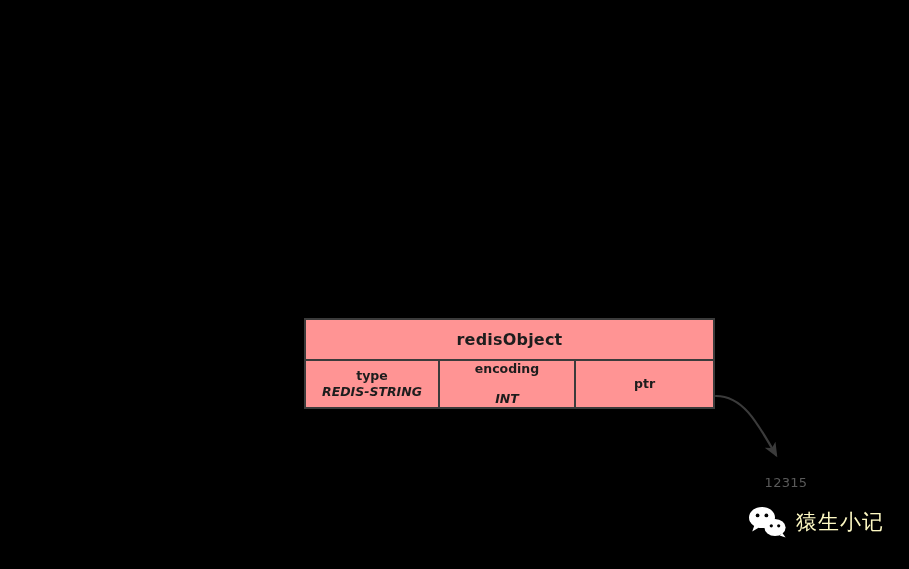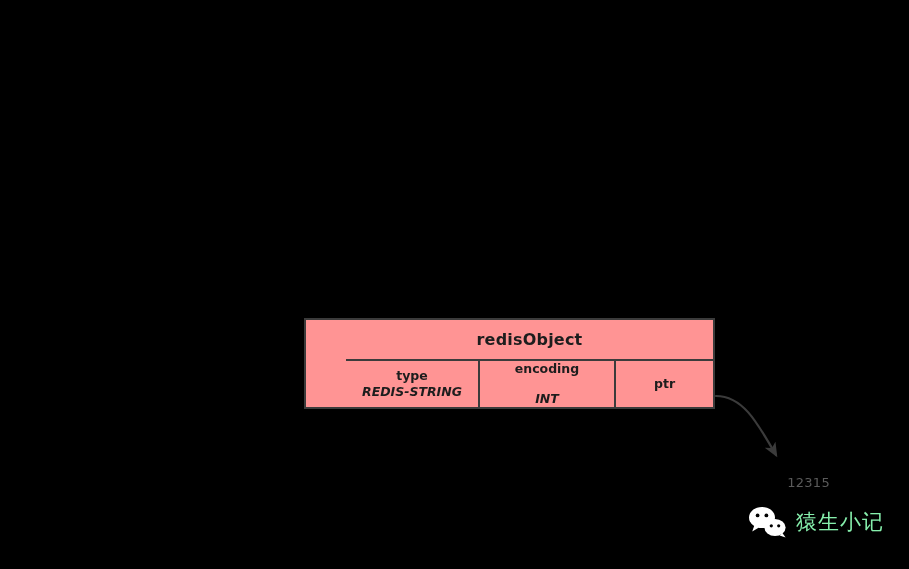--- a/index.html
+++ b/index.html
@@ -27,21 +27,20 @@
     position: absolute;
     left: 304px;
     top: 318px;
     width: 411px;
     height: 91px;
     box-sizing: border-box;
     border: 2px solid #3b3b3b;
     background: #ff9494;
     display: flex;
     flex-direction: column;
-    padding-left: 40px;
   }
 
   .struct-header {
     height: 46px;
     box-sizing: border-box;
     border-bottom: 2px solid #3b3b3b;
     display: flex;
     align-items: center;
     justify-content: center;
     color: #1d1d1d;
@@ -77,21 +76,21 @@
 
   .field-label { display: block; }
   .field-value { display: block; font-style: italic; }
 
   
   .ptr-target {
     position: absolute;
     left: 742px;
     top: 475px;
     width: 88px;
-    text-align: right;
+    text-align: center;
     color: #5a5a5a;
     font-size: 13px;
     letter-spacing: 0.3px;
   }
 
   
   #arrow-layer {
     position: absolute;
     left: 0; top: 0;
     width: 909px;
@@ -108,21 +107,21 @@
     flex-direction: row;
     align-items: center;
     gap: 8px;
   }
   .wm-logo {
     width: 40px;
     height: 34px;
     display: block;
   }
   .wm-text {
-    color: #86efac;
+    color: #fef9c3;
     font-size: 21px;
     line-height: 1;
     letter-spacing: 1px;
     white-space: nowrap;
   }
 </style>
 </head>
 <body>
 
 <div id="canvas">

